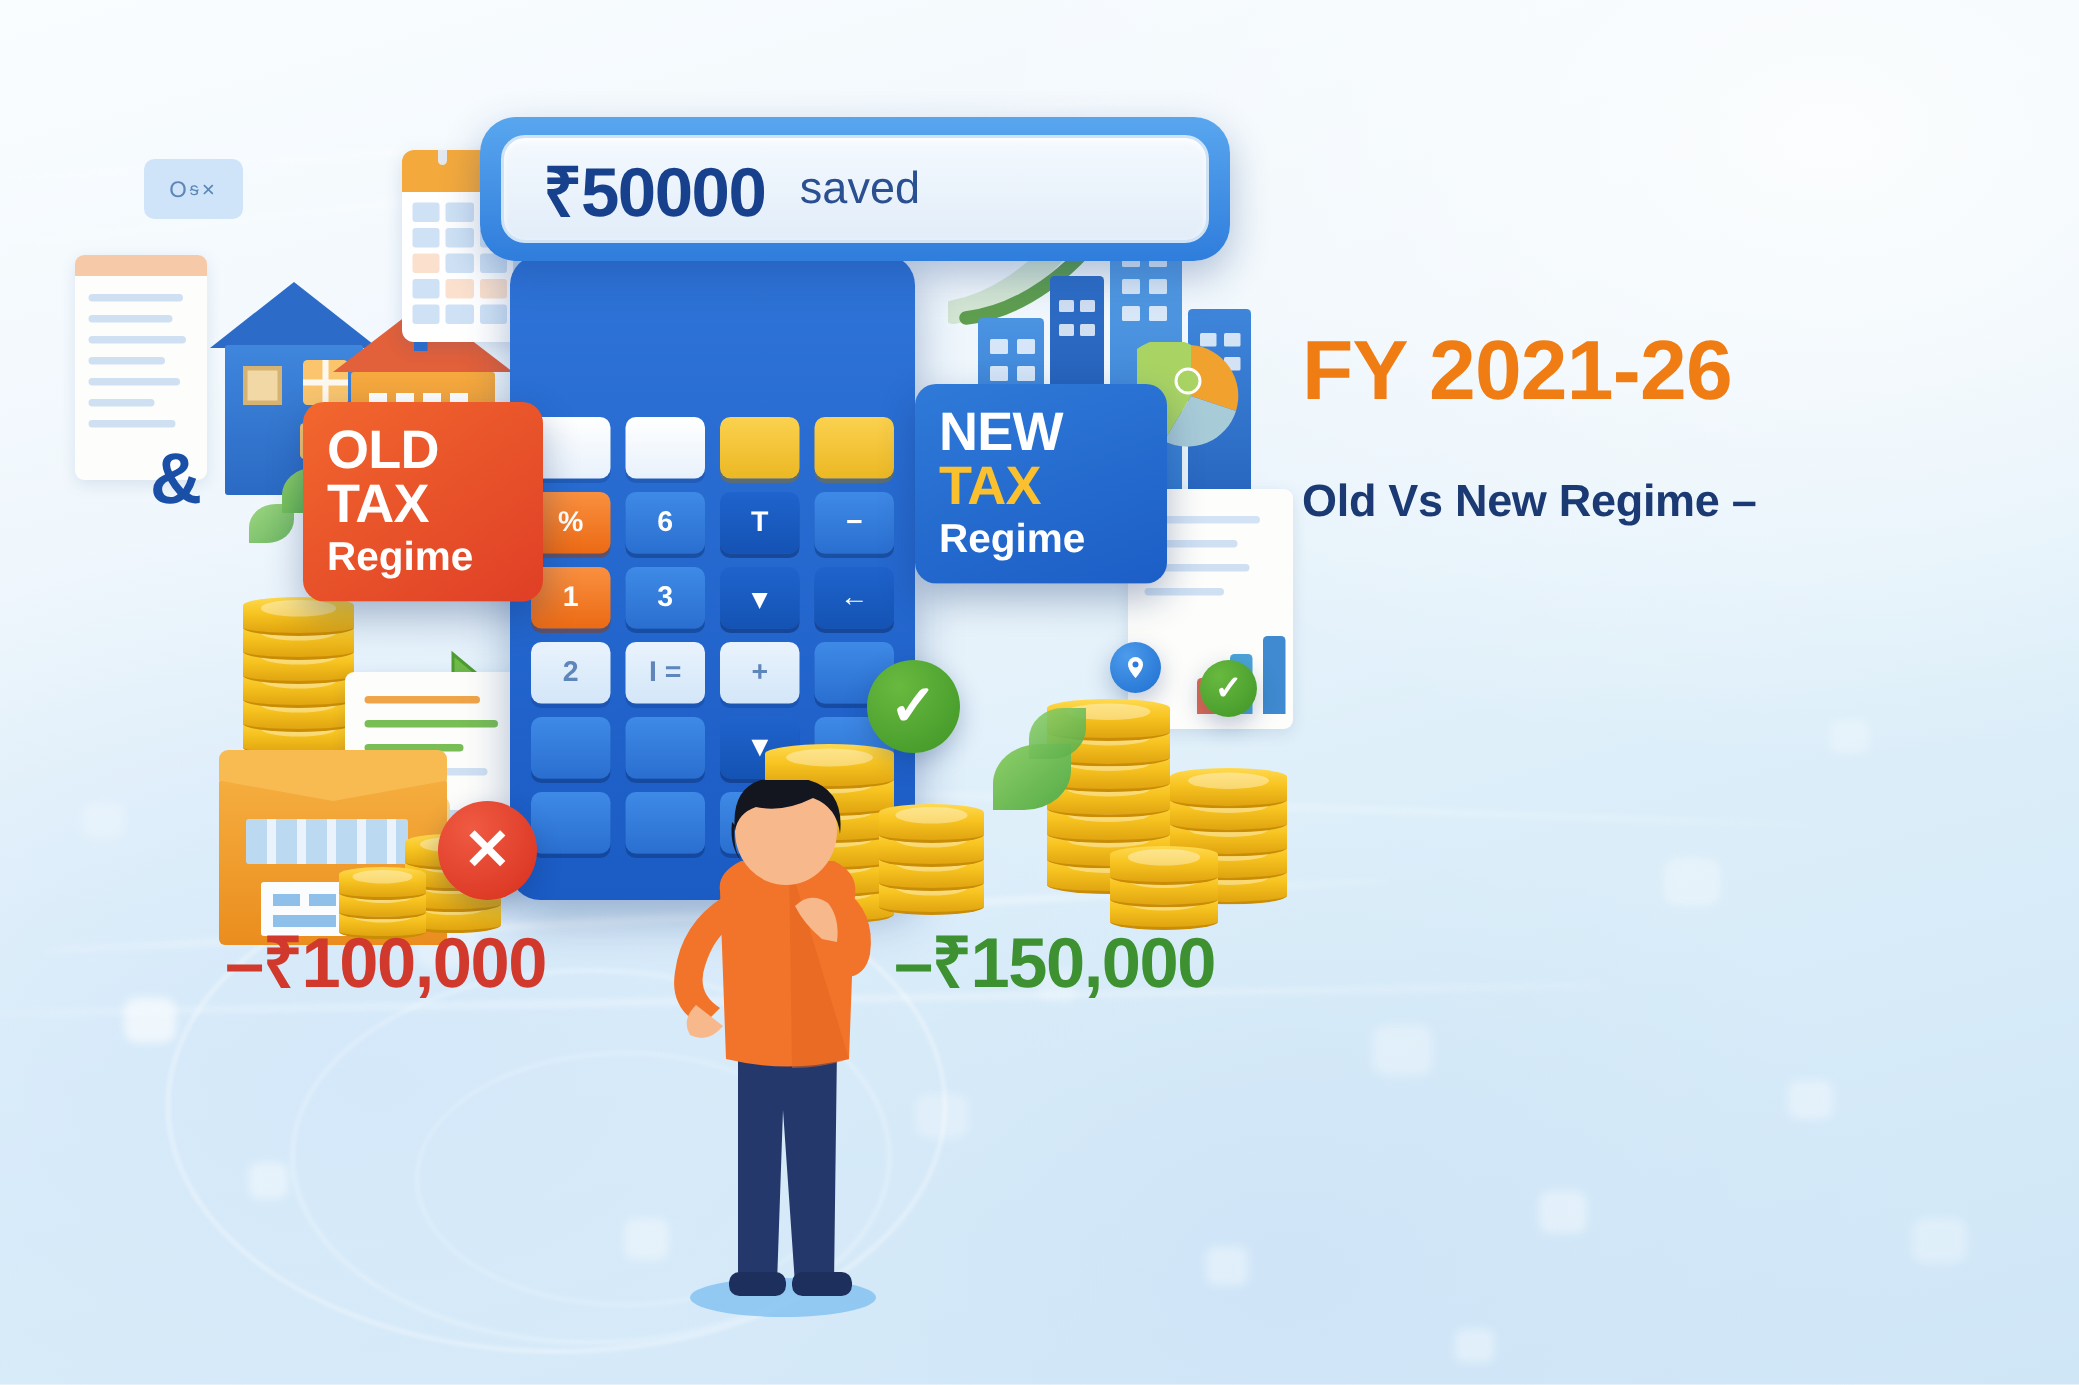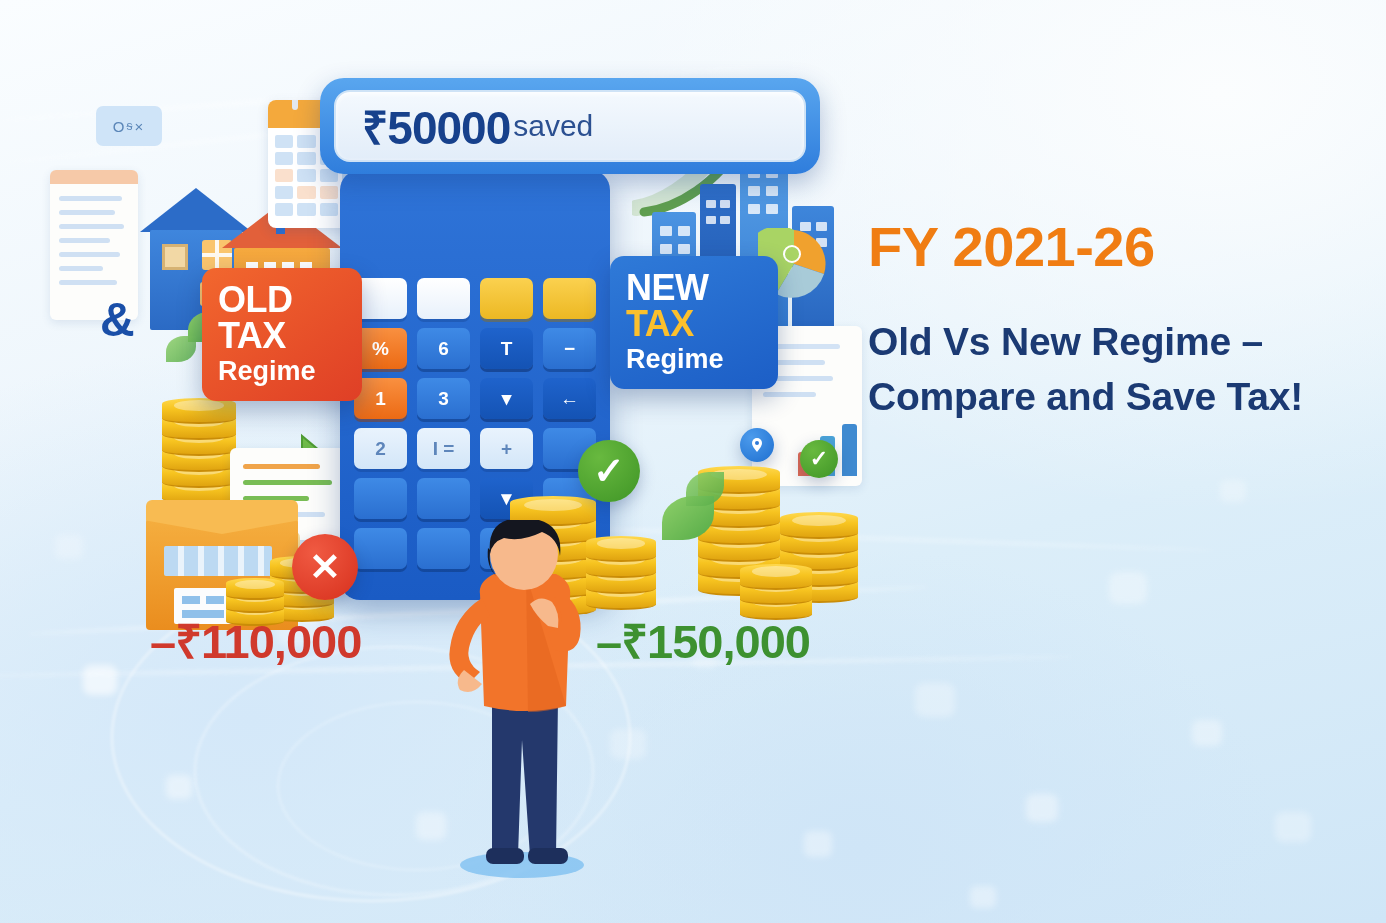--- a/index.html
+++ b/index.html
@@ -27,21 +27,21 @@
   .textblock{ position:absolute; left:868px; top:208px; width:480px; }
   .h1{
     font-size:64px; line-height:1.12; font-weight:700;
     color:#15306e; letter-spacing:-1px;
   }
   .h2{
     font-size:56px; font-weight:700; color:#f07d13; letter-spacing:-.5px;
     margin-top:6px;
   }
   .sub{
-    margin-top:36px; font-size:39px; line-height:1.36; color:#1b3a73; font-weight:600;
+    margin-top:36px; font-size:30px; line-height:1.36; color:#1b3a73; font-weight:600;
     letter-spacing:-.2px;
   }
 
   
   .illus{ position:absolute; left:40px; top:40px; width:830px; height:860px; }
 
   
   .paper{ position:absolute; background:#fdfdfb; border-radius:6px;
           box-shadow:0 3px 10px rgba(40,80,140,.12); overflow:hidden; }
   .paper .bar{ position:absolute; left:10%; height:5px; border-radius:3px; background:#cfe0f3; }
@@ -66,21 +66,21 @@
   }
   .calcScreenWrap{
     position:absolute; left:10px; top:-1px; width:500px; height:96px;
     background:linear-gradient(180deg,#59a6ef 0%, #2f7ddc 100%);
     border-radius:24px; box-shadow:0 10px 26px rgba(20,60,130,.3);
   }
   .calcScreen{
     position:absolute; inset:12px 14px;
     background:linear-gradient(180deg,#f4f9fe 0%, #e2edf9 100%);
     border-radius:16px; border:2px solid #cfe3f6;
-    display:flex; align-items:center; padding-left:26px; gap:3px;
+    display:flex; align-items:center; padding-left:26px; gap:23px;
     box-shadow:inset 0 2px 5px rgba(255,255,255,.9);
   }
   .amt{ font-size:46px; font-weight:800; color:#17418c; letter-spacing:-1px; }
   .saved{ font-size:30px; font-weight:500; color:#2b5091; }
 
   .keys{ position:absolute; left:14px; top:108px; width:242px;
         display:grid; grid-template-columns:repeat(4,1fr); gap:9px 10px; }
   .key{ height:41px; border-radius:7px; display:flex; align-items:center; justify-content:center;
         font-size:19px; font-weight:700; color:#fff;
         background:linear-gradient(180deg,#3f8ae6,#2a6fd0);
@@ -474,22 +474,21 @@
         <rect x="80" y="48" width="28" height="18" fill="#f0a877"></rect>
 
         <ellipse cx="94" cy="34" rx="34" ry="36" fill="#f7b98c"></ellipse>
         <path d="M60 34 Q56 -4 96 -2 Q134 0 130 36 Q128 18 112 12 Q92 22 74 18 Q62 22 60 34 Z" fill="#14161f"></path>
         <path d="M60 30 Q58 48 66 56 Q56 46 58 28 Z" fill="#14161f"></path>
       </svg>
     </div>
 
   </div>
 
-  <div class="figRed">–₹110,000</div>
+  <div class="figRed">–₹100,000</div>
   <div class="figGrn">–₹150,000</div>
 
   <div class="textblock">
     <div class="h2">FY 2021-26</div>
     <div class="sub">Old Vs New Regime –</div>
-    <div class="sub" style="margin-top:2px">Compare and Save Tax!</div>
   </div>
 
 </div>
 
 </body></html>

